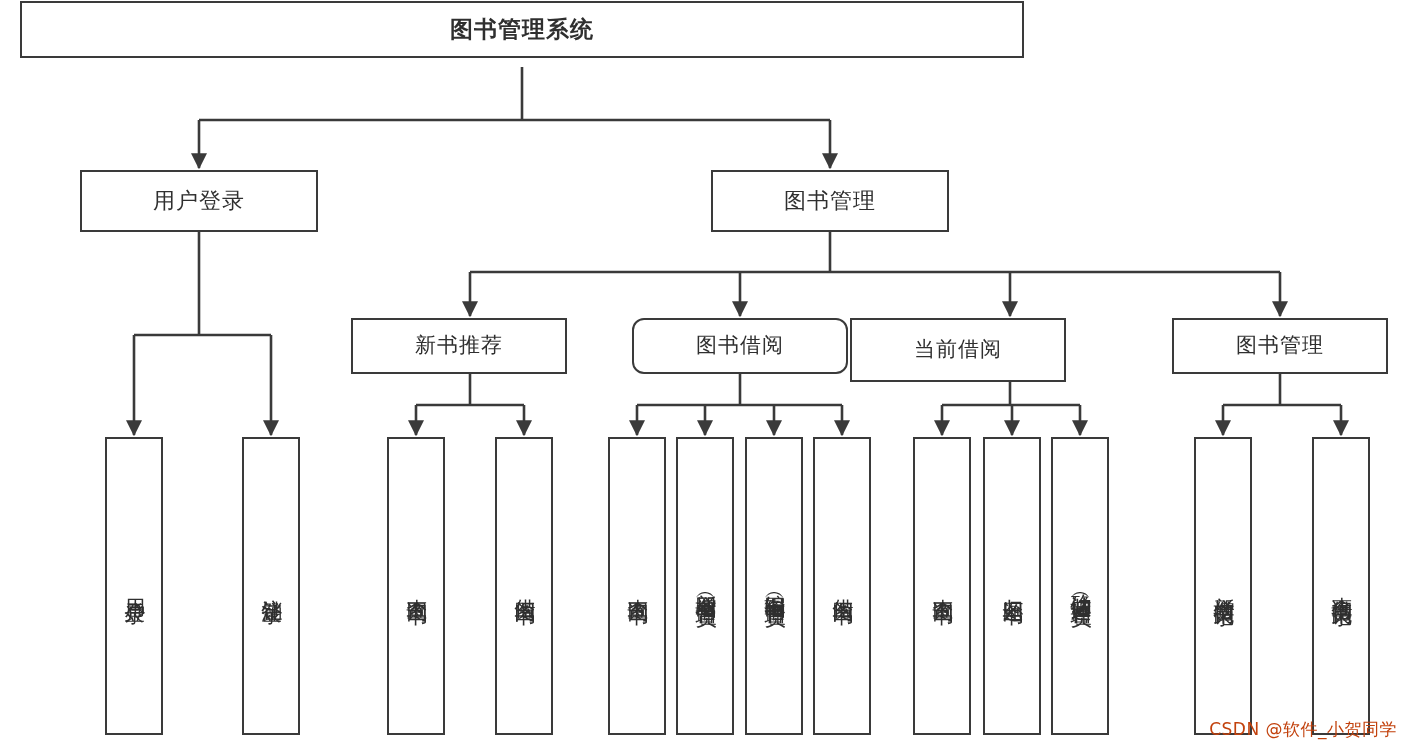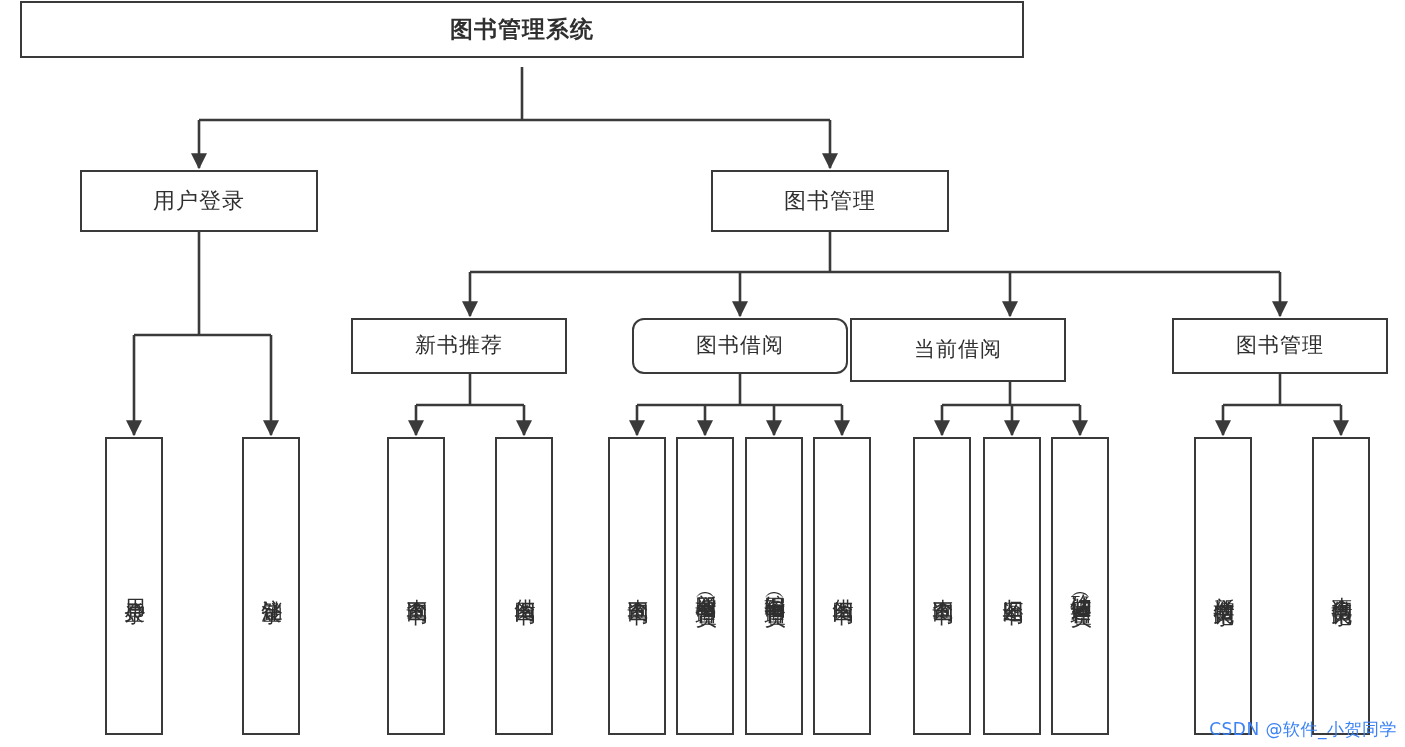--- a/index.html
+++ b/index.html
@@ -61,21 +61,21 @@
     line-height: 1.14;
     letter-spacing: 2px;
     white-space: nowrap;
     display: block;
   }
   #watermark {
     position: absolute;
     right: 8px;
     bottom: 6px;
     font-size: 17px;
-    color: #3b82f6;
+    color: #c2410c;
     letter-spacing: 0.5px;
     white-space: nowrap;
     user-select: none;
   }
 </style>
 </head>
 <body>
 
 <div id="diagram-root">
 

